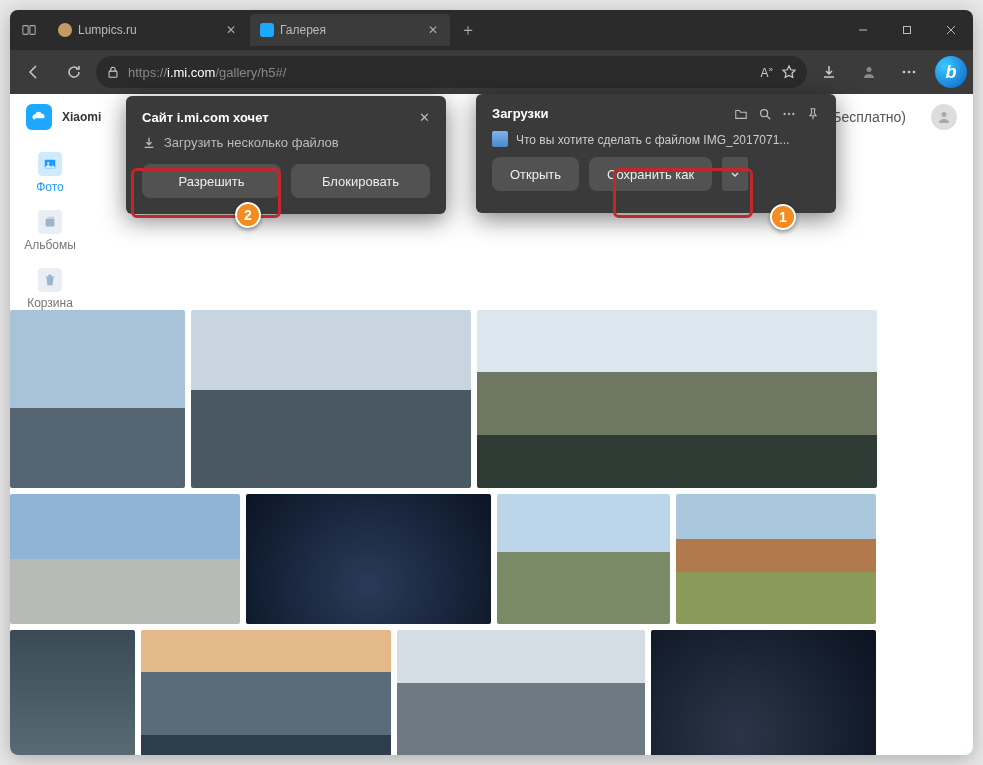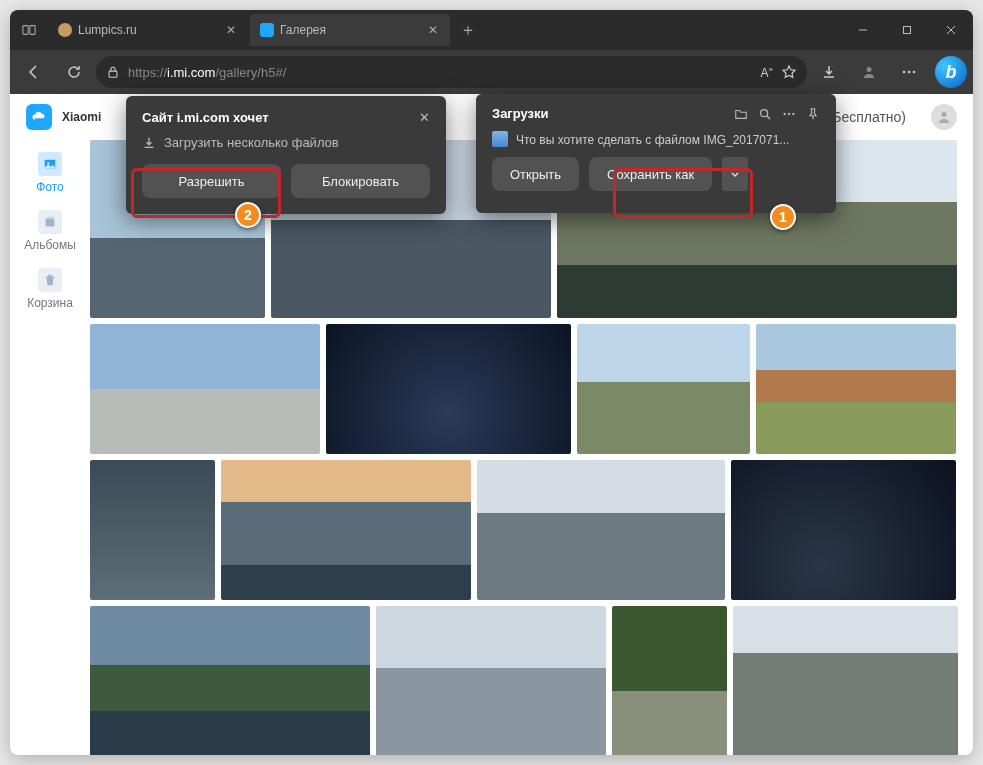--- a/index.html
+++ b/index.html
@@ -36,21 +36,21 @@
   
   .page { position: relative; height: calc(100% - 84px); background: #fff; overflow: hidden; }
   .pageheader { height: 46px; display: flex; align-items: center; padding: 0 16px; gap: 10px; }
   .xiaomi-logo { width: 26px; height: 26px; background: #1ea7ff; border-radius: 6px; display: flex; justify-content: center; align-items: center; }
   .xiaomi-logo svg { width: 16px; height: 12px; }
   .xiaomi-text { font-size: 12px; font-weight: 600; color: #333; }
   .hdr-right { display: flex; align-items: center; gap: 25px; color: #555; font-size: 14px; }
   .avatar { width: 26px; height: 26px; border-radius: 50%; background: #ddd; display:flex; justify-content:center; align-items:center; }
   .avatar svg { width: 16px; height: 16px; fill:#aaa; }
 
-  .contentrow { display: flex; height: calc(100% - 46px); }
+  .contentrow { display: flex; height: calc(100% - 46px); flex-direction: column; }
   .sidebar { width: 80px; display: flex; flex-direction: column; align-items: center; padding-top: 12px; gap: 16px; }
   .sbitem { display: flex; flex-direction: column; align-items: center; gap: 4px; font-size: 12px; color: #777; cursor: pointer; }
   .sbitem.active { color: #1e9bff; }
   .sbitem .sicon { width: 24px; height: 24px; border-radius: 4px; display:flex; justify-content:center; align-items:center; }
   .sbitem.active .sicon { background: #cfe9ff; }
   .sbitem:not(.active) .sicon { background: #e8eef3; }
   .sbitem .sicon svg { width: 14px; height: 14px; }
 
   .gallery { flex: 1; padding: 0 8px 8px 0; display: flex; flex-direction: column; gap: 6px; overflow: hidden; }
   .grow { display: flex; gap: 6px; }

